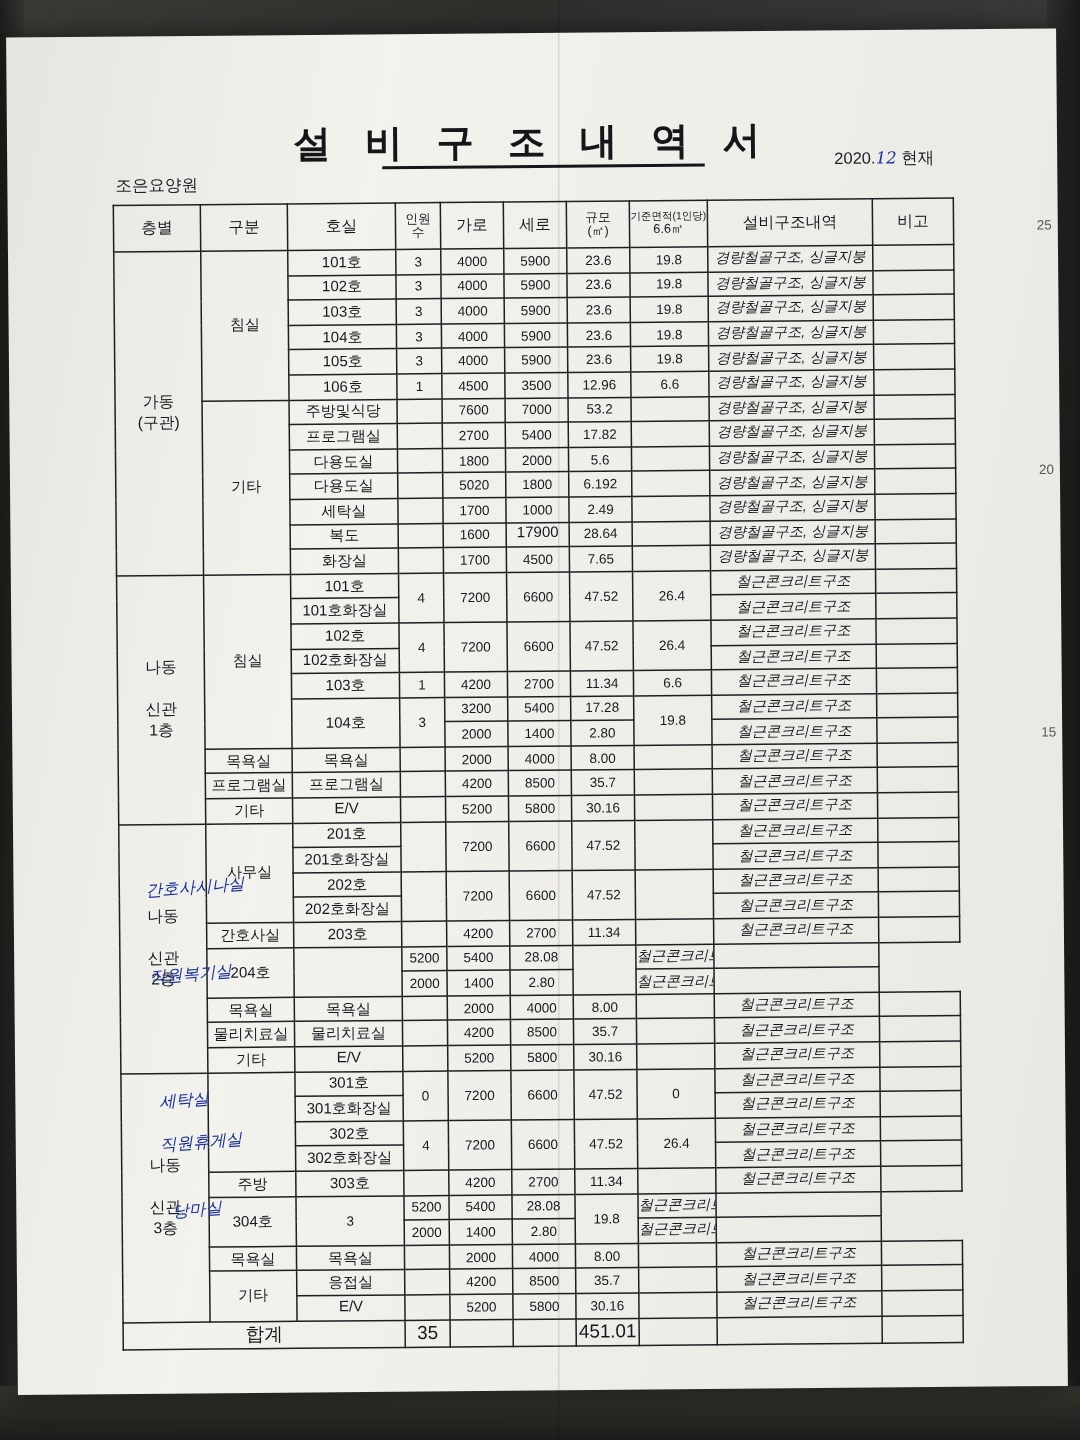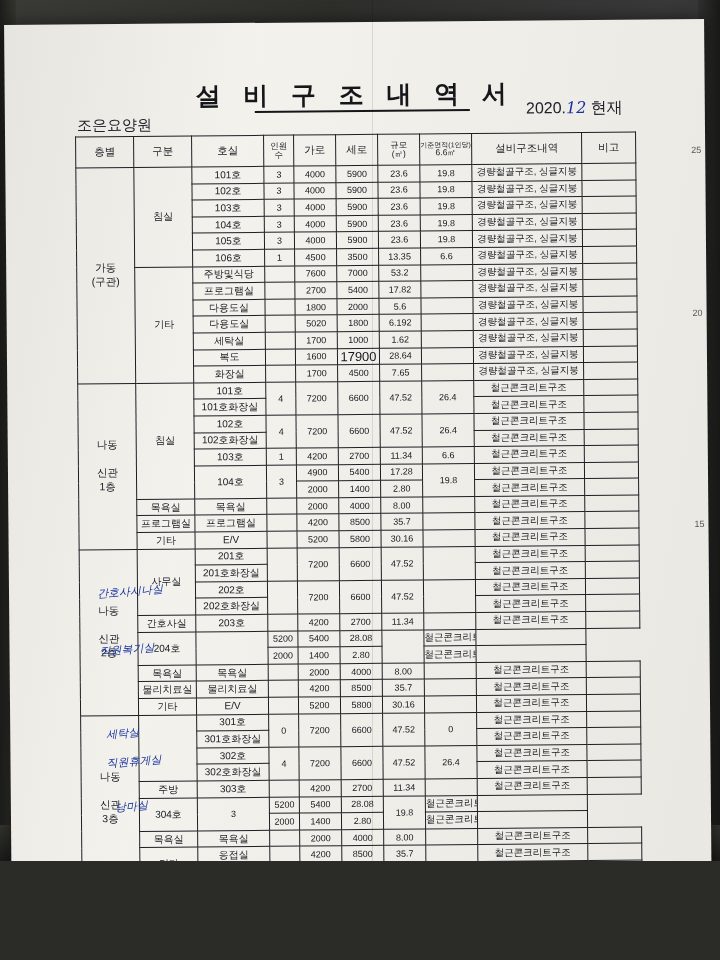--- a/index.html
+++ b/index.html
@@ -7,21 +7,21 @@
     padding: 0;
     width: 720px;
     height: 960px;
     overflow: hidden;
     background: #2b2b28;
     font-family: "Liberation Sans", sans-serif;
   }
   #scene {
     position: relative;
     width: 720px;
-    height: 861px;
+    height: 960px;
     background: linear-gradient(105deg, #3a3a36 0%, #2e2e2b 35%, #39393a 70%, #2a2a28 100%);
     overflow: hidden;
   }
   
   .desk-left {
     position: absolute;
     left: 0; top: 0; width: 16px; height: 960px;
     background: linear-gradient(90deg, #1d1d1b, #34342f);
   }
   .desk-right {
@@ -60,21 +60,21 @@
     top: 70px;
     width: 20px;
     height: 560px;
     color: #5a5a55;
     font-size: 9px;
     text-align: right;
   }
   .ruler div { position: absolute; right: 2px; }
   .r25 { top: 56px; }
   .r20 { top: 219px; }
-  .r15 { top: 430px; }
+  .r15 { top: 394px; }
 
   .content {
     position: absolute;
     left: 0; top: 0;
     width: 700px;
     height: 905px;
   }
   .title {
     position: absolute;
     left: 0;
@@ -92,28 +92,28 @@
     left: 250px;
     top: 88px;
     width: 215px;
     height: 1.5px;
     background: #15161a;
   }
   .org {
     position: absolute;
     left: 72px;
     top: 92px;
-    font-size: 15px;
+    font-size: 11px;
     color: #20222a;
   }
   .date {
     position: absolute;
     right: 82px;
     top: 78px;
-    font-size: 16px;
+    font-size: 11px;
     color: #20222a;
   }
   .date .pen {
     color: #1a2ea0;
     font-family: "DejaVu Serif", serif;
     font-style: italic;
   }
   table.sheet {
     position: absolute;
     left: 70px;
@@ -135,23 +135,23 @@
     white-space: nowrap;
   }
   table.sheet th {
     font-size: 10.5px;
     height: 30px;
   }
   .hdr-small { font-size: 7px; display: block; line-height: 1.05; }
   .hdr-sub { font-size: 8.5px; display: block; line-height: 1.1; }
   .left-label { font-size: 10.5px; }
   .blk { font-size: 10px; }
-  .desc { font-size: 9.5px; }
+  .desc { font-size: 9.5px; font-style: italic; }
   .sum-row td { height: 24px; font-size: 12.5px; }
-  .twoline { line-height: 1.0; font-size: 13px; margin-left: 12px; }
+  .twoline { line-height: 1.0; font-size: 10px; margin-left: 12px; }
 
   
   .hand {
     position: absolute;
     color: #16309c;
     font-family: "DejaVu Serif", serif;
     font-size: 11px;
     font-style: italic;
     transform: rotate(-4deg);
     white-space: nowrap;
@@ -280,21 +280,21 @@
             <td>23.6</td>
             <td>19.8</td>
             <td class="desc">경량철골구조,  싱글지붕</td>
             <td></td>
           </tr>
           <tr>
             <td class="blk">106호</td>
             <td>1</td>
             <td>4500</td>
             <td>3500</td>
-            <td>13.35</td>
+            <td>12.96</td>
             <td>6.6</td>
             <td class="desc">경량철골구조,  싱글지붕</td>
             <td></td>
           </tr>
 
           <tr>
             <td rowspan="7" class="blk">기타</td>
             <td class="blk">주방및식당</td>
             <td></td>
             <td>7600</td>
@@ -332,21 +332,21 @@
             <td>6.192</td>
             <td></td>
             <td class="desc">경량철골구조,  싱글지붕</td>
             <td></td>
           </tr>
           <tr>
             <td class="blk">세탁실</td>
             <td></td>
             <td>1700</td>
             <td>1000</td>
-            <td>1.62</td>
+            <td>2.49</td>
             <td></td>
             <td class="desc">경량철골구조,  싱글지붕</td>
             <td></td>
           </tr>
           <tr>
             <td class="blk">복도</td>
             <td></td>
             <td>1600</td>
             <td class="twoline">17900</td>
             <td>28.64</td>
@@ -408,21 +408,21 @@
             <td>4200</td>
             <td>2700</td>
             <td>11.34</td>
             <td>6.6</td>
             <td class="desc">철근콘크리트구조</td>
             <td></td>
           </tr>
           <tr>
             <td rowspan="2" class="blk">104호</td>
             <td rowspan="2">3</td>
-            <td>4900</td>
+            <td>3200</td>
             <td>5400</td>
             <td>17.28</td>
             <td rowspan="2">19.8</td>
             <td class="desc">철근콘크리트구조</td>
             <td></td>
           </tr>
           <tr>
             <td>2000</td>
             <td>1400</td>
             <td>2.80</td>

